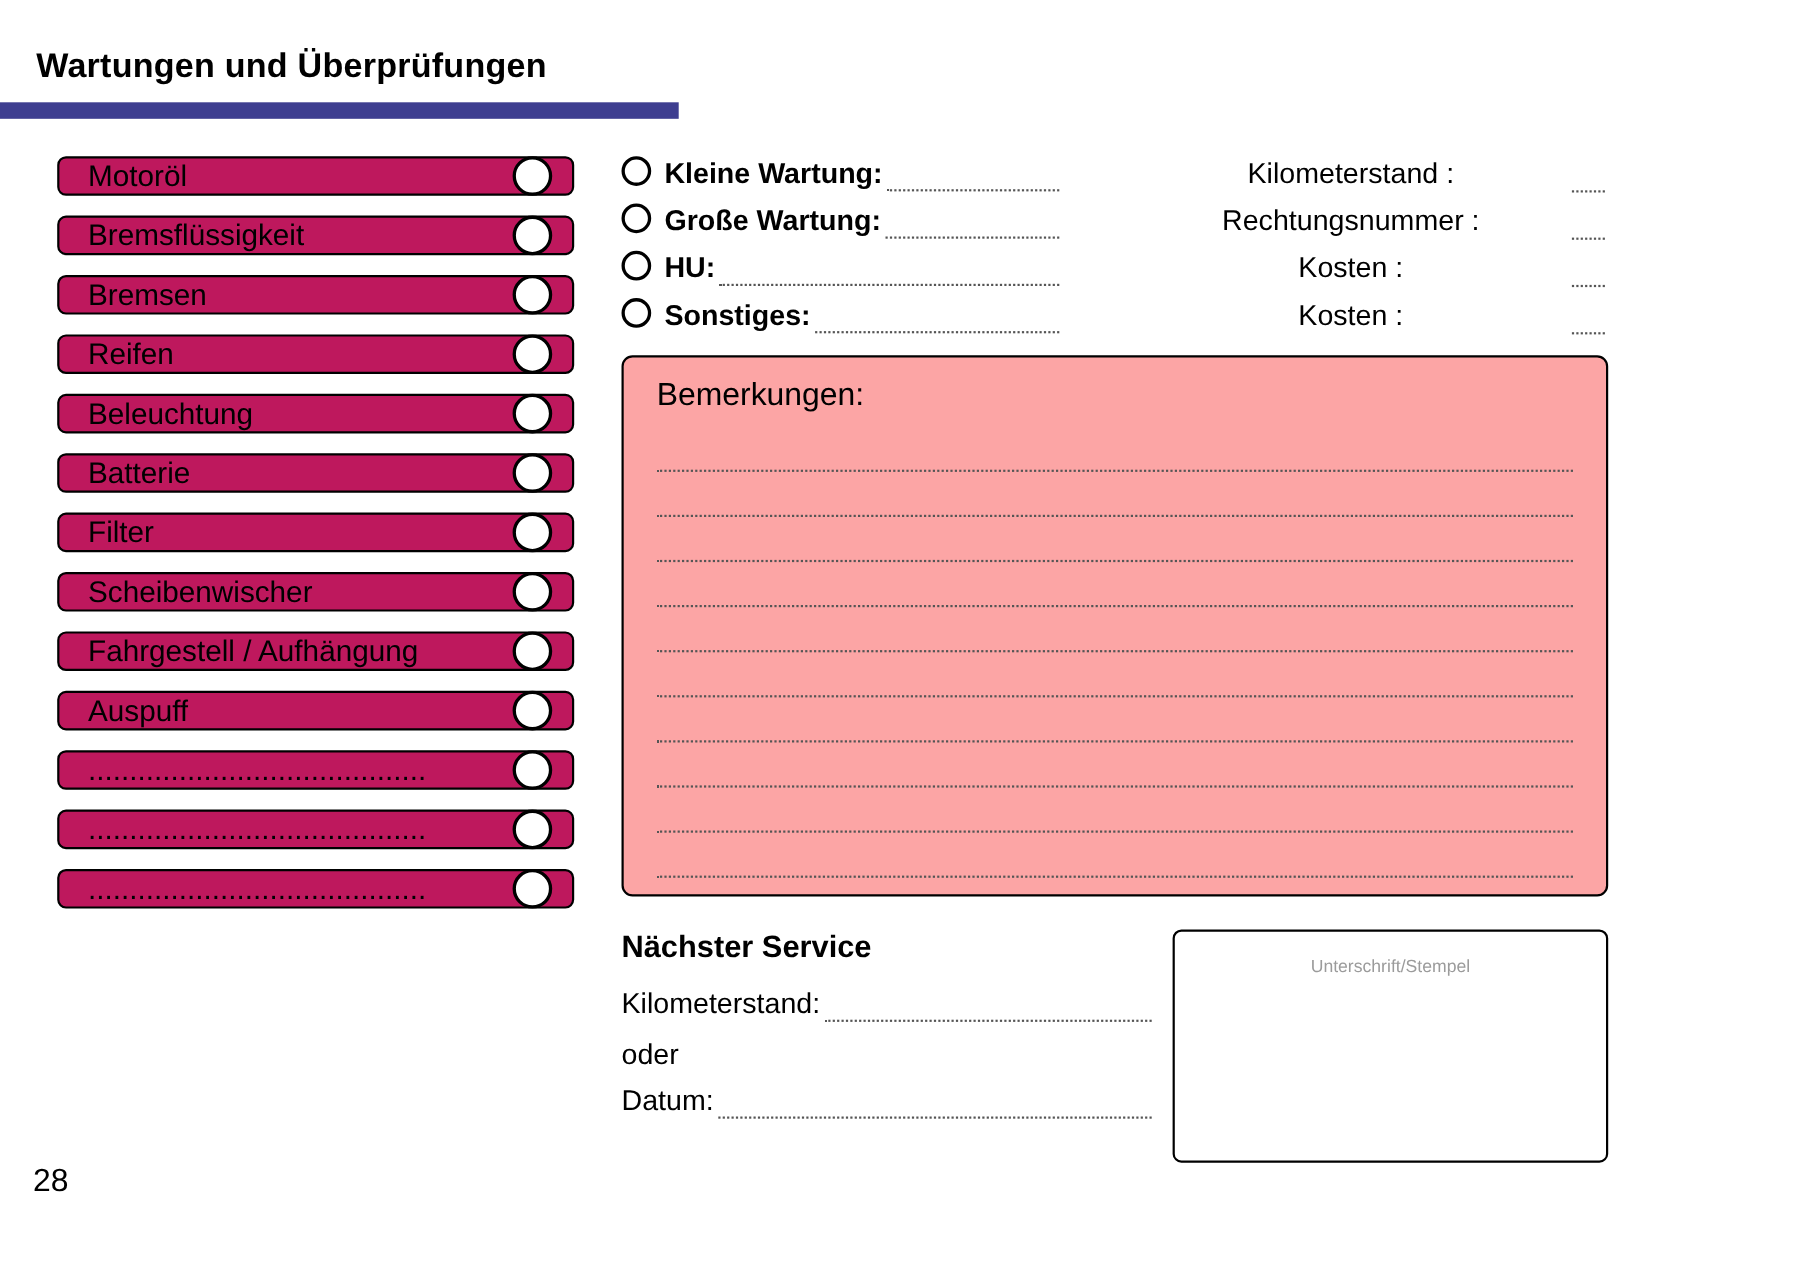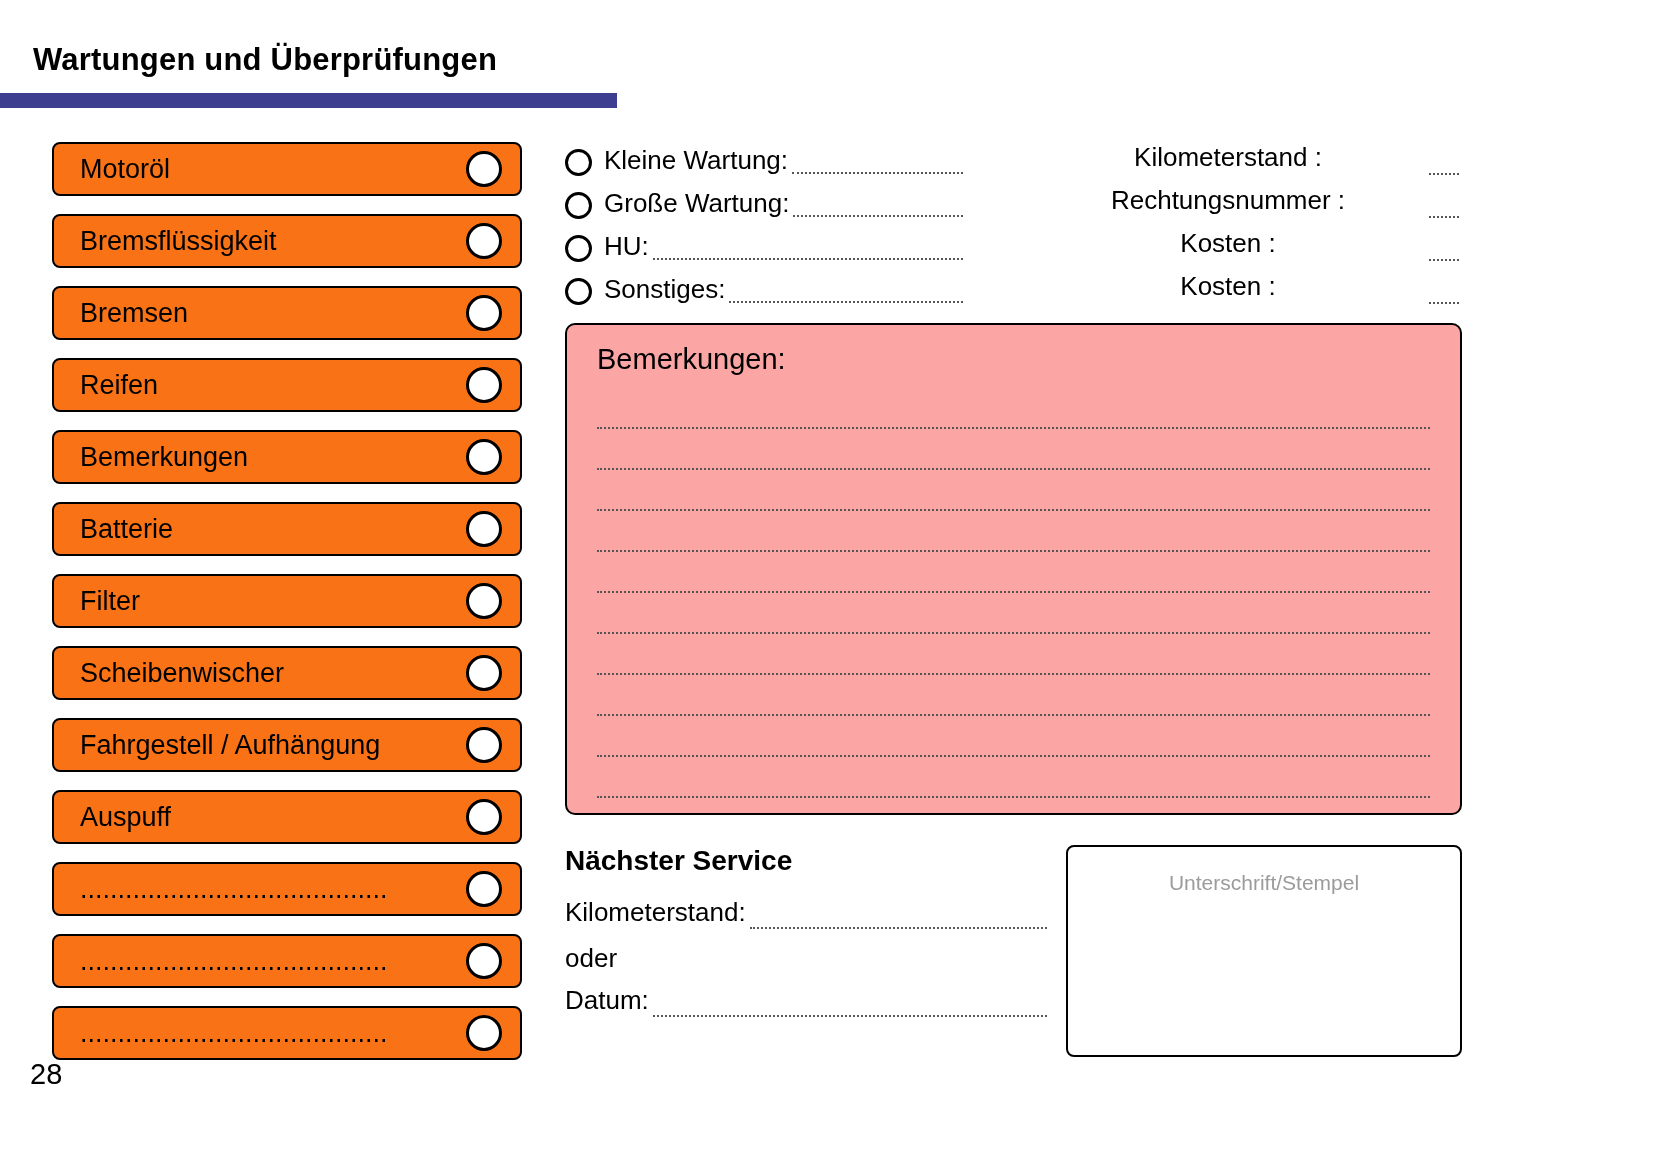--- a/index.html
+++ b/index.html
@@ -11,30 +11,30 @@
   }
   .page { position:relative; width:1653px; height:1165px; overflow:hidden; background:#fff; }
 
   
   .title { position:absolute; left:33px; top:42px; font-size:31px; font-weight:bold; letter-spacing:0.2px; }
   .accent-bar { position:absolute; left:0; top:93px; width:617px; height:15px; background:#3e3e90; }
 
   
   .checklist { position:absolute; left:52px; top:142px; width:470px; display:flex; flex-direction:column; gap:18px; }
   .check-row {
-    height:54px; border:2px solid #000; border-radius:8px; background:#f97316;
+    height:36px; border:2px solid #000; border-radius:8px; background:#be185d;
     display:flex; align-items:center; justify-content:space-between;
     padding:0 18px 0 26px;
   }
   .check-label { font-size:27px; white-space:nowrap; overflow:hidden; }
   .circle { width:36px; height:36px; border:3px solid #000; border-radius:50%; flex:0 0 auto; background:#fff; }
 
   
   .options { position:absolute; left:565px; top:142px; width:398px; }
-  .opt-row { display:flex; align-items:flex-end; height:34px; margin-bottom:9px; }
+  .opt-row { display:flex; align-items:flex-start; height:34px; margin-bottom:9px;font-weight:bold; }
   .small-circle { width:27px; height:27px; border:3px solid #000; border-radius:50%; flex:0 0 auto; margin-right:12px; background:#fff; }
   .opt-label { font-size:26px; white-space:nowrap; }
   .fill { flex:1; border-bottom:2px dotted #555; height:26px; align-self:flex-end; margin-bottom:2px; margin-left:4px; min-width:30px; }
 
   
   .details { position:absolute; left:997px; top:142px; width:462px; }
   .det-row { display:flex; align-items:center; height:34px; margin-bottom:9px;flex-direction:column; }
   .det-label { font-size:26px; white-space:nowrap; }
 
   
@@ -52,21 +52,21 @@
   .ns-row { display:flex; height:34px; margin-bottom:10px; }
   .ns-label { font-size:26px; white-space:nowrap; }
   .ns-plain { font-size:26px; margin-bottom:10px; height:34px; display:flex; align-items:center; }
 
   
   .signature {
     position:absolute; left:1066px; top:845px; width:396px; height:212px;
     border:2px solid #000; border-radius:8px; background:#fff;
     text-align:center; padding-top:24px;
   }
-  .sig-label { font-size:21px; color:#9b9b9b; }
+  .sig-label { font-size:16px; color:#9b9b9b; }
 
   
   .page-number { position:absolute; left:30px; top:1058px; font-size:29px; }
 </style>
 </head>
 <body>
 
 <div class="page">
 
   <div class="title">Wartungen und Überprüfungen</div>
@@ -83,21 +83,21 @@
     </div>
     <div class="check-row">
       <span class="check-label">Bremsen</span>
       <span class="circle"></span>
     </div>
     <div class="check-row">
       <span class="check-label">Reifen</span>
       <span class="circle"></span>
     </div>
     <div class="check-row">
-      <span class="check-label">Bemerkungen</span>
+      <span class="check-label">Beleuchtung</span>
       <span class="circle"></span>
     </div>
     <div class="check-row">
       <span class="check-label">Batterie</span>
       <span class="circle"></span>
     </div>
     <div class="check-row">
       <span class="check-label">Filter</span>
       <span class="circle"></span>
     </div>

